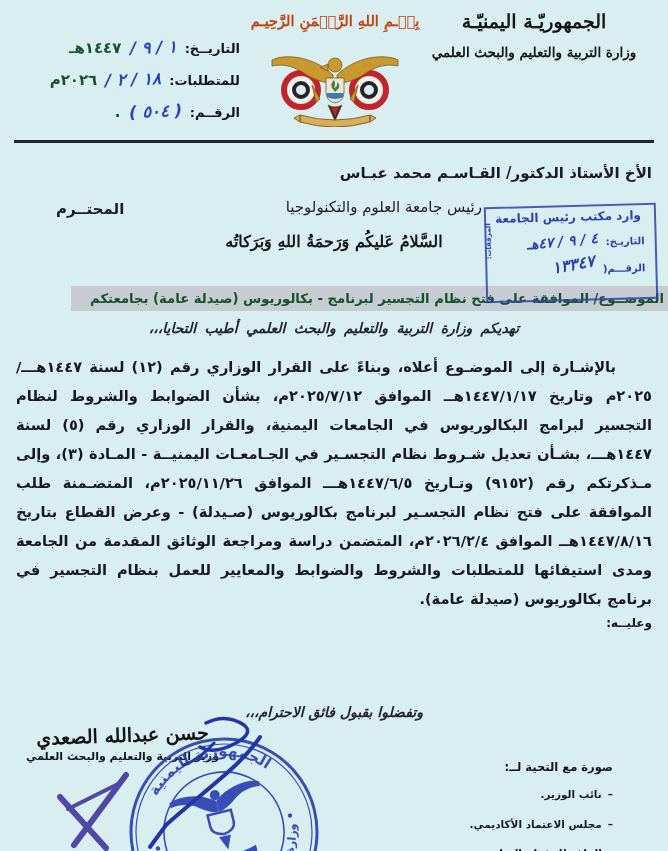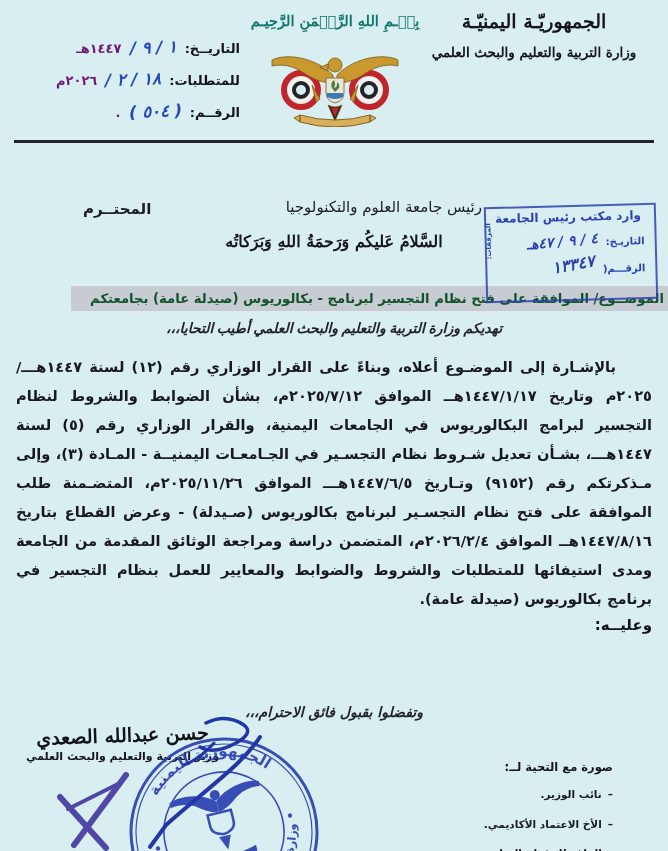--- a/index.html
+++ b/index.html
@@ -8,59 +8,59 @@
     background:#d9eef1;overflow:hidden;direction:rtl;
     font-family:"DejaVu Sans",sans-serif;color:#1b1b24;
   }
   
   .hdr-org{position:absolute;top:10px;right:6px;width:256px;text-align:center;
     font-family:"DejaVu Serif",serif;font-weight:bold;color:#15151c;}
   .hdr-org .l1{font-size:19px;letter-spacing:1px;}
   .hdr-org .l2{font-size:13.5px;margin-top:12px;}
   .hdr-org .l3{font-size:16px;margin-top:10px;letter-spacing:2px;}
   .hdr-center{position:absolute;top:12px;left:240px;width:190px;text-align:center;}
-  .bismillah{font-family:"DejaVu Serif",serif;font-weight:bold;font-size:14.5px;color:#0f766e;}
+  .bismillah{font-family:"DejaVu Serif",serif;font-weight:bold;font-size:14.5px;color:#c2410c;}
   .emblem{margin-top:4px;}
   .hdr-dates{position:absolute;top:32px;left:12px;width:228px;text-align:right;}
   .fld{line-height:31px;white-space:nowrap;}
   .fld-label{font-size:13px;font-weight:bold;color:#14141c;}
   .fld-hand{font-size:16.5px;font-weight:bold;color:#2547bd;font-style:italic;
     display:inline-block;transform:rotate(-2deg);padding:0 3px;}
-  .fld-printed{font-size:13px;font-weight:bold;color:#701a75;margin-top:35px;}
+  .fld-printed{font-size:15px;font-weight:bold;color:#14532d;margin-top:35px;}
   .rule{position:absolute;top:140px;left:14px;right:14px;border-top:3px solid #23232c;}
   
   .addr1{position:absolute;top:164px;right:16px;font-size:15px;font-weight:bold;}
   .addr2{position:absolute;top:198px;right:186px;font-size:15px;font-weight:normal;}
-  .honorific{position:absolute;top:200px;left:56px;font-size:15px;font-weight:bold;margin-left:27px;}
+  .honorific{position:absolute;top:200px;left:56px;font-size:15px;font-weight:bold;}
   
   .rcv{position:absolute;top:205px;left:485px;width:172px;height:96px;
     border:2px solid rgba(44,66,178,.85);transform:rotate(-1.5deg);
     color:#2c42b2;z-index:6;padding:3px 10px 0 6px;box-sizing:border-box;}
   .rcv-title{font-size:12px;font-weight:bold;text-align:center;}
   .rcv-row{margin-top:9px;font-size:10px;font-weight:bold;white-space:nowrap;}
   .rcv-hand{font-size:14px;font-weight:bold;font-style:italic;display:inline-block;
     transform:rotate(-4deg);color:#2a3fb0;padding:0 4px;}
   .rcv-num .rcv-hand{font-size:16px;transform:rotate(-9deg) translateY(-3px);}
   .rcv-side{position:absolute;top:14px;left:-2px;font-size:7px;font-weight:bold;
     writing-mode:vertical-rl;transform:rotate(180deg);letter-spacing:1px;}
   
   .salutation{position:absolute;top:232px;left:150px;width:368px;text-align:center;
     font-family:"DejaVu Serif",serif;font-weight:bold;font-size:16px;color:#15151d;}
   .subject{position:absolute;top:286px;left:28px;width:612px;height:25px;
     background:#c6ccd1;line-height:25px;text-align:center;font-size:13.2px;
     font-weight:bold;color:#14532d;z-index:3;white-space:nowrap;margin-left:43px;}
   .greeting{position:absolute;top:320px;left:0;width:100%;text-align:center;
-    font-family:Liberation Serif, serif;font-style:italic;font-weight:bold;
+    font-family:Liberation Mono, monospace;font-style:italic;font-weight:bold;
     font-size:14px;color:#23232e;}
   
   .body-block{position:absolute;top:352px;right:16px;left:16px;}
   .para{font-size:14.6px;font-weight:bold;line-height:29px;text-align:justify;
     margin:0;color:#181822;}
   .para.p1{text-indent:36px;}
-  .transition{font-size:15px;font-weight:bold;margin:3px 0 2px;color:#14141e;}
+  .transition{font-size:12px;font-weight:bold;margin:3px 0 2px;color:#14141e;}
   .closing{position:absolute;top:704px;left:204px;width:260px;text-align:center;
     font-family:"DejaVu Serif",serif;font-style:italic;font-weight:bold;
     font-size:14px;color:#23232e;}
   
   .sig-block{position:absolute;top:724px;left:20px;width:205px;text-align:center;z-index:4;}
   .sig-name{font-family:"DejaVu Serif",serif;font-weight:bold;font-size:19px;
     color:#111118;transform:rotate(-2deg);white-space:nowrap;}
   .sig-title{font-size:11px;font-weight:bold;color:#15151d;margin-top:4px;white-space:nowrap;}
   .round-stamp{position:absolute;top:734px;left:126px;z-index:5;opacity:.93;}
   .scribble{position:absolute;top:713px;left:8px;z-index:8;}
@@ -125,20 +125,21 @@
     </div>
     <div class="fld">
       <span class="fld-label">الرقــم:</span>
       <span class="fld-hand">( ٥٠٤ )</span>
       <span class="fld-printed">.</span>
     </div>
   </div>
 
   <div class="rule"></div>
 
+  <div class="addr1">الأخ الأستاذ الدكتور/ القـاسـم محمد عبـاس</div>
   <div class="addr2">رئيس جامعة العلوم والتكنولوجيا</div>
   <div class="honorific">المحتــرم</div>
 
   <div class="rcv">
     <div class="rcv-title">وارد مكتب رئيس الجامعة</div>
     <div class="rcv-row">
       <span>التاريـخ:</span>
       <span class="rcv-hand">٤ / ٩ / ٤٧هـ</span>
     </div>
     <div class="rcv-row rcv-num">
@@ -206,20 +207,20 @@
       <path stroke-width="4" d="M112 70 L 60 96"></path>
     </g>
   </svg>
 
   <div class="cc">
     <div class="cc-header">صورة مع التحية لــ:</div>
     <div class="cc-item">
       <span class="cc-dash">–</span><span>نائب الوزير.</span>
     </div>
     <div class="cc-item">
-      <span class="cc-dash">–</span><span>الأخ الاعتماد الأكاديمي.</span>
+      <span class="cc-dash">–</span><span>مجلس الاعتماد الأكاديمي.</span>
     </div>
     <div class="cc-item">
       <span class="cc-dash">–</span><span>الملف للحفظ والمتابعة.</span>
     </div>
   </div>
 
 </div>
 
 </body></html>

